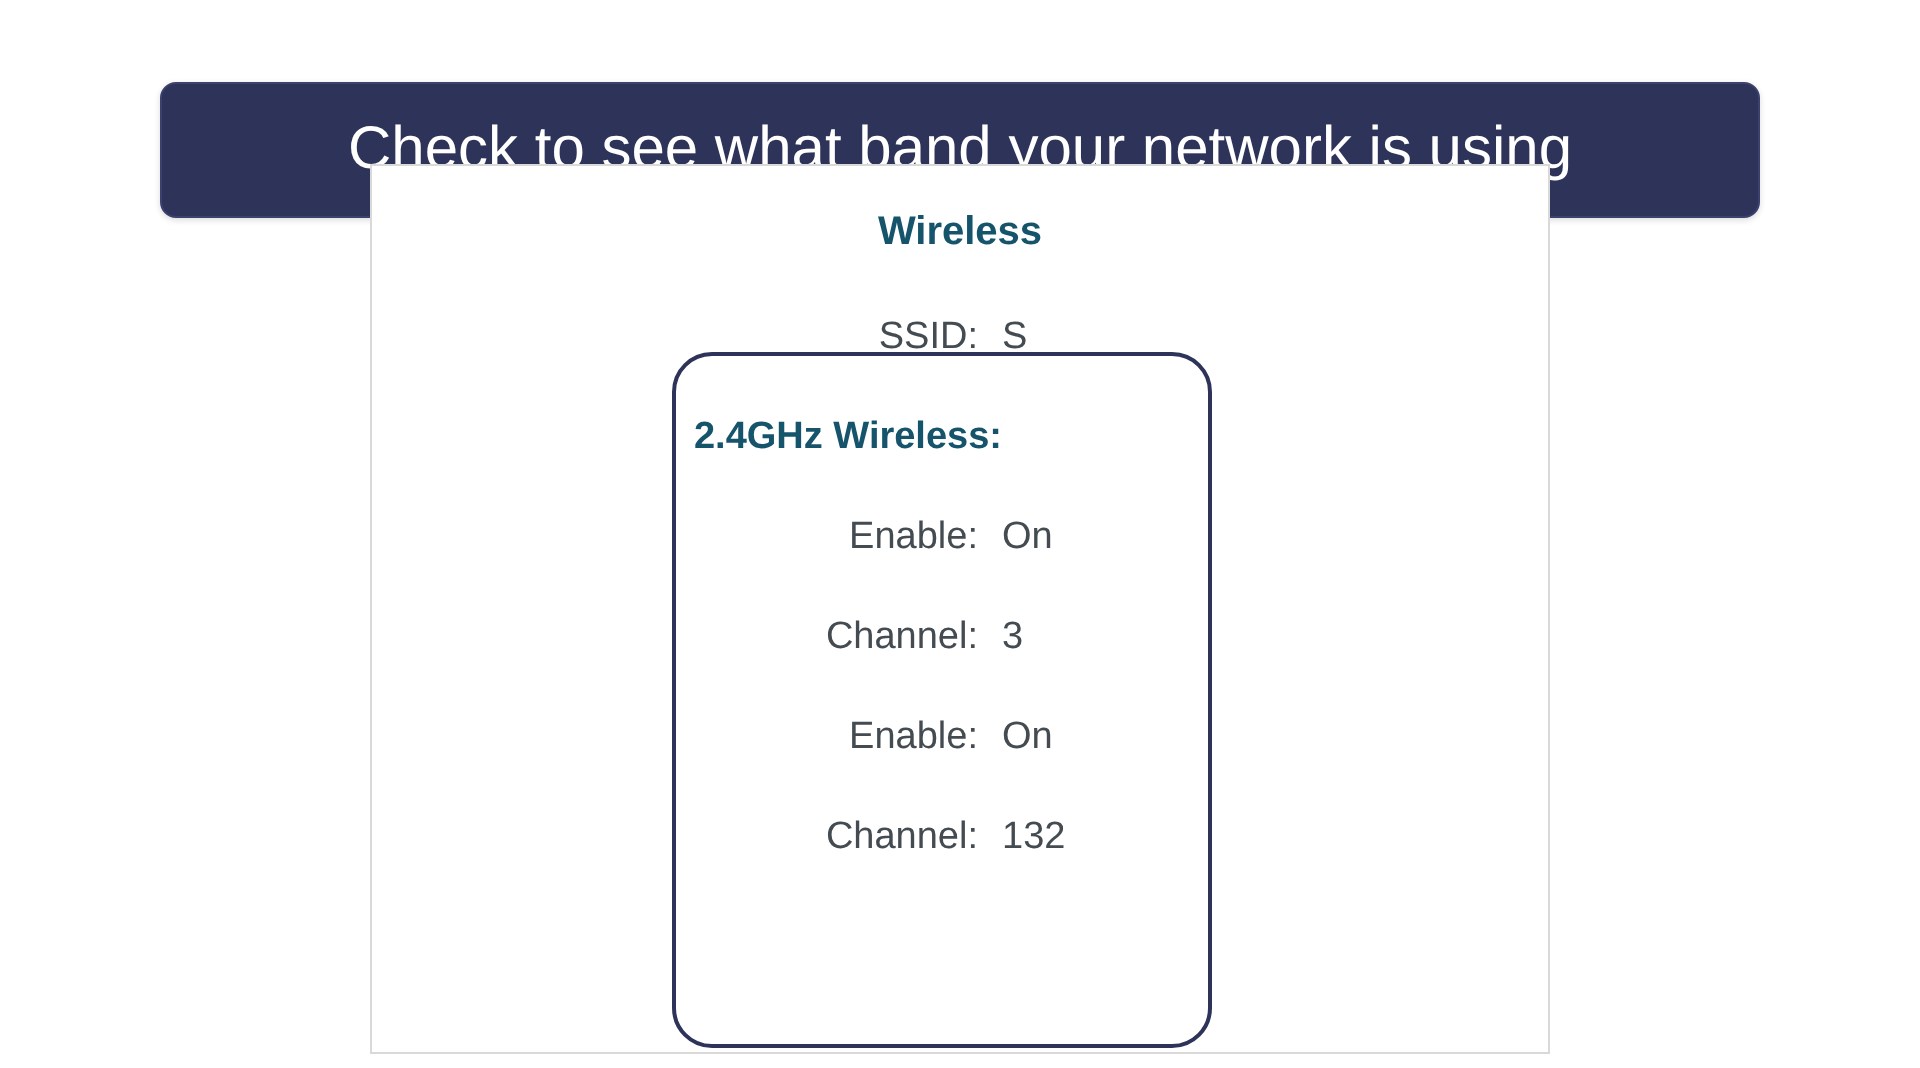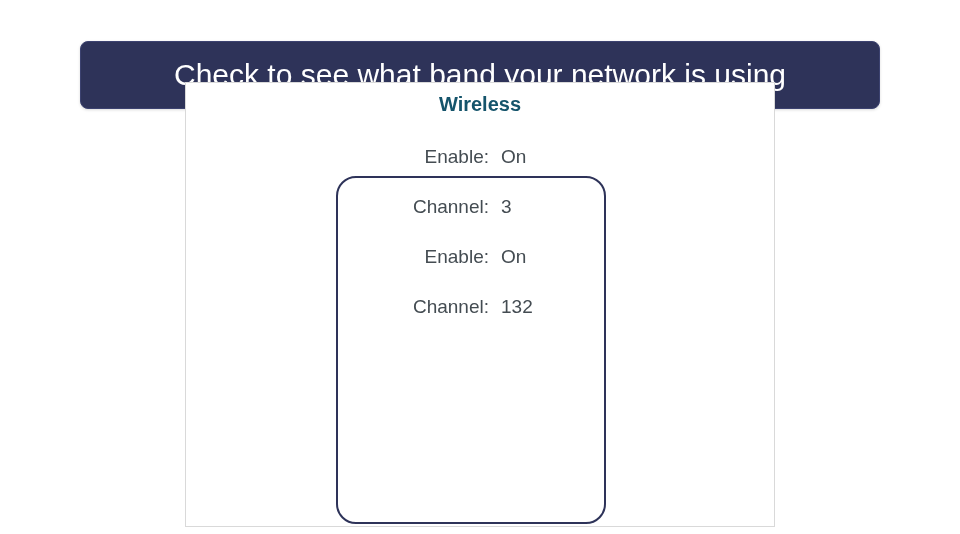--- a/index.html
+++ b/index.html
@@ -33,21 +33,21 @@
       margin-top: 29px;
     }
     .panel {
       position: absolute;
       top: 82px;
       left: 185px;
       width: 590px;
       height: 445px;
       background: #ffffff;
       border: 1px solid #d9d9d9;
-      padding-top: 10px;
+      padding-top: 22px;
     }
     .section-title {
       text-align: center;
       color: #15546b;
       font-weight: bold;
       font-size: 20px;
       margin-bottom: 30px;
     }
     .row {
       display: flex;
@@ -91,21 +91,28 @@
 </head>
 <body>
 
 <div class="banner">
   <span>Check to see what band your network is using</span>
 </div>
 
 <div class="panel">
   <div class="section-title">Wireless</div>
 
+  <div class="row">
+    <div class="label">SSID:</div>
+    <div class="value">S</div>
+  </div>
 
+  <div class="sub-title-row">
+    <div class="sub-title">2.4GHz Wireless:</div>
+  </div>
 
   <div class="row">
     <div class="label">Enable:</div>
     <div class="value">On</div>
   </div>
 
   <div class="row">
     <div class="label">Channel:</div>
     <div class="value">3</div>
   </div>

